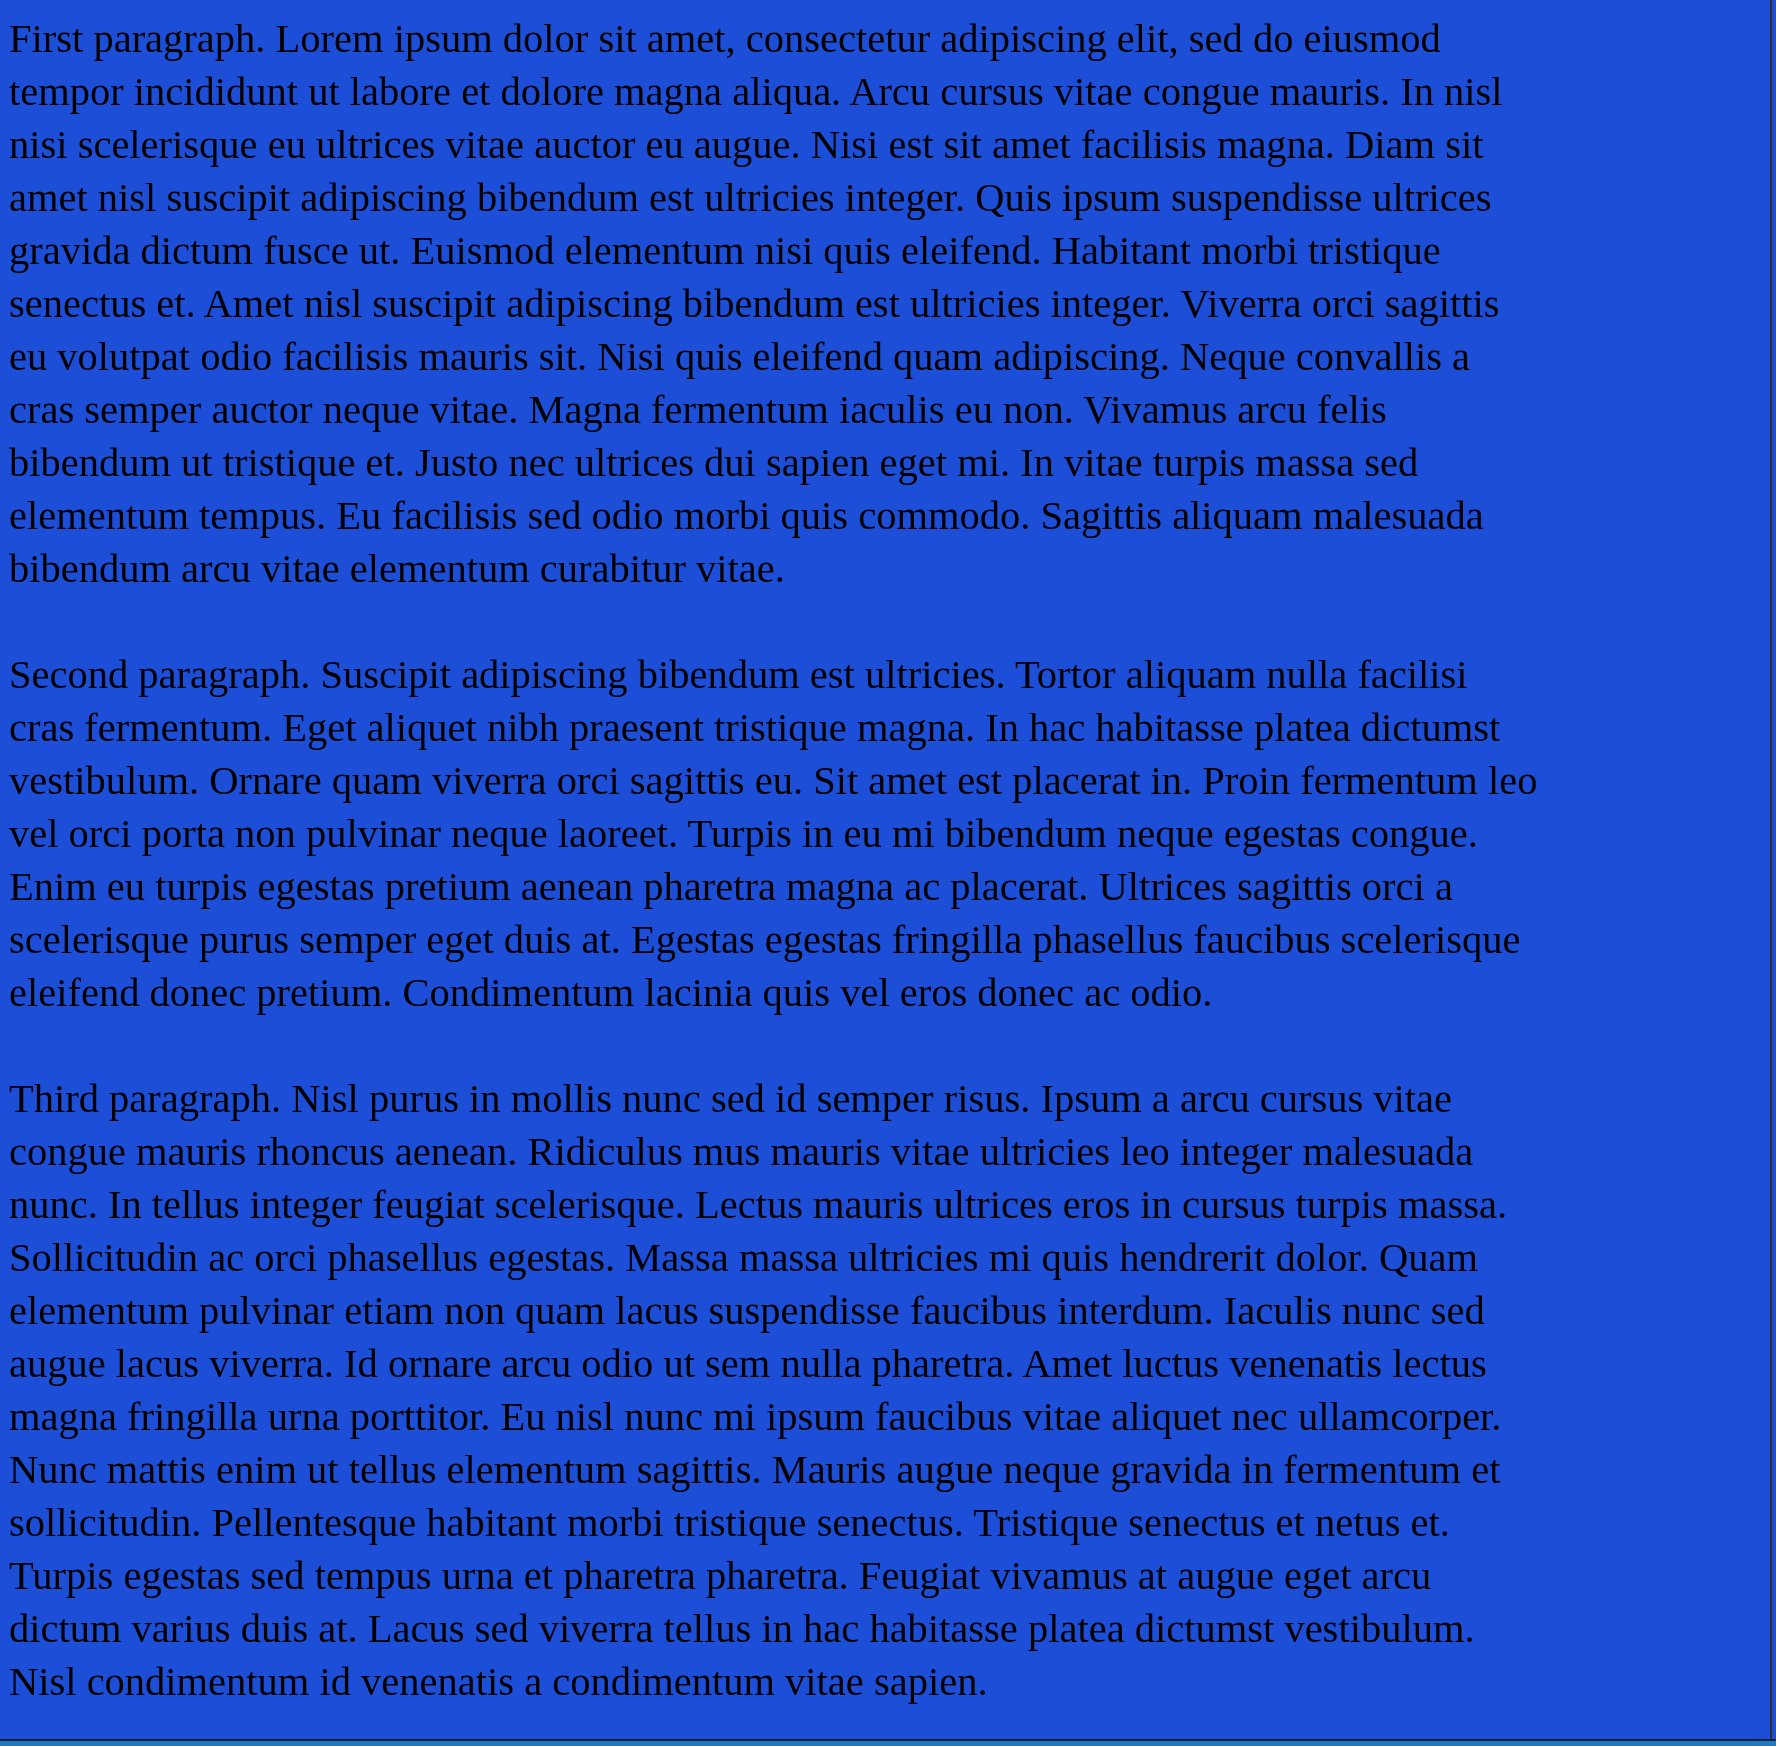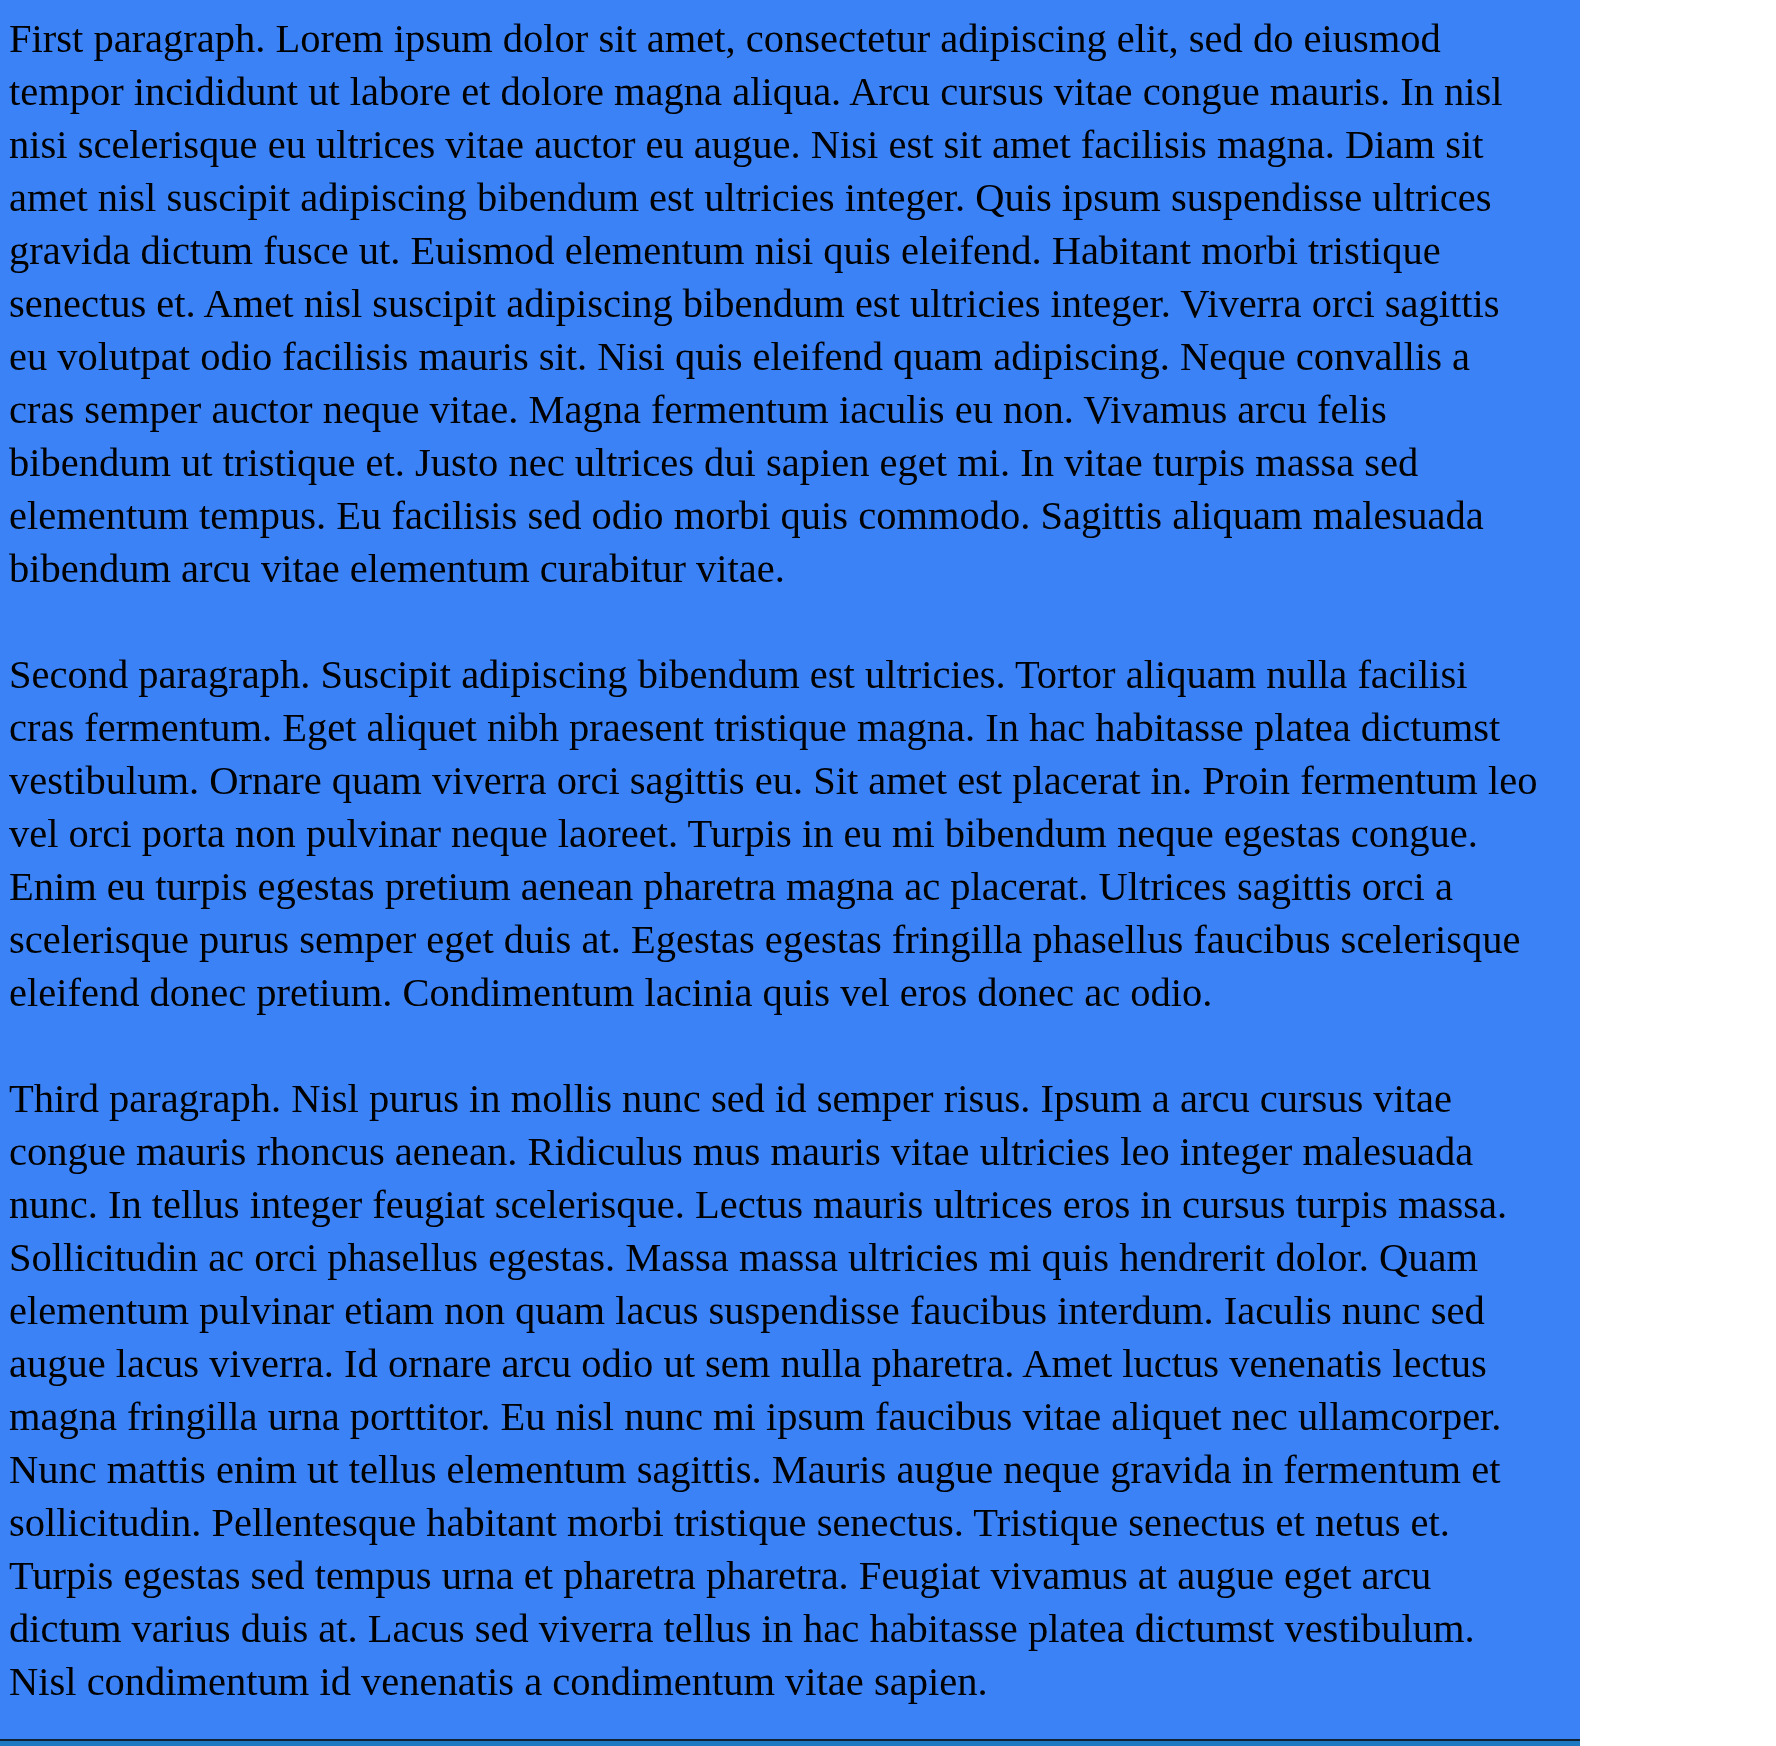--- a/index.html
+++ b/index.html
@@ -2,23 +2,23 @@
 <html><head>
 <meta charset="utf-8">
 <style>
   html, body {
     margin: 0;
     padding: 0;
     background: #ffffff;
   }
   .page {
     position: relative;
-    width: 1580px;
+    width: 1776px;
     height: 1746px;
-    background: #3b82f6;
+    background: #1d4ed8;
     overflow: hidden;
     font-family: "Liberation Serif", "DejaVu Serif", serif;
     color: #000000;
   }
   .text-body {
     position: absolute;
     top: 12px;
     left: 9px;
     right: 30px;
   }

